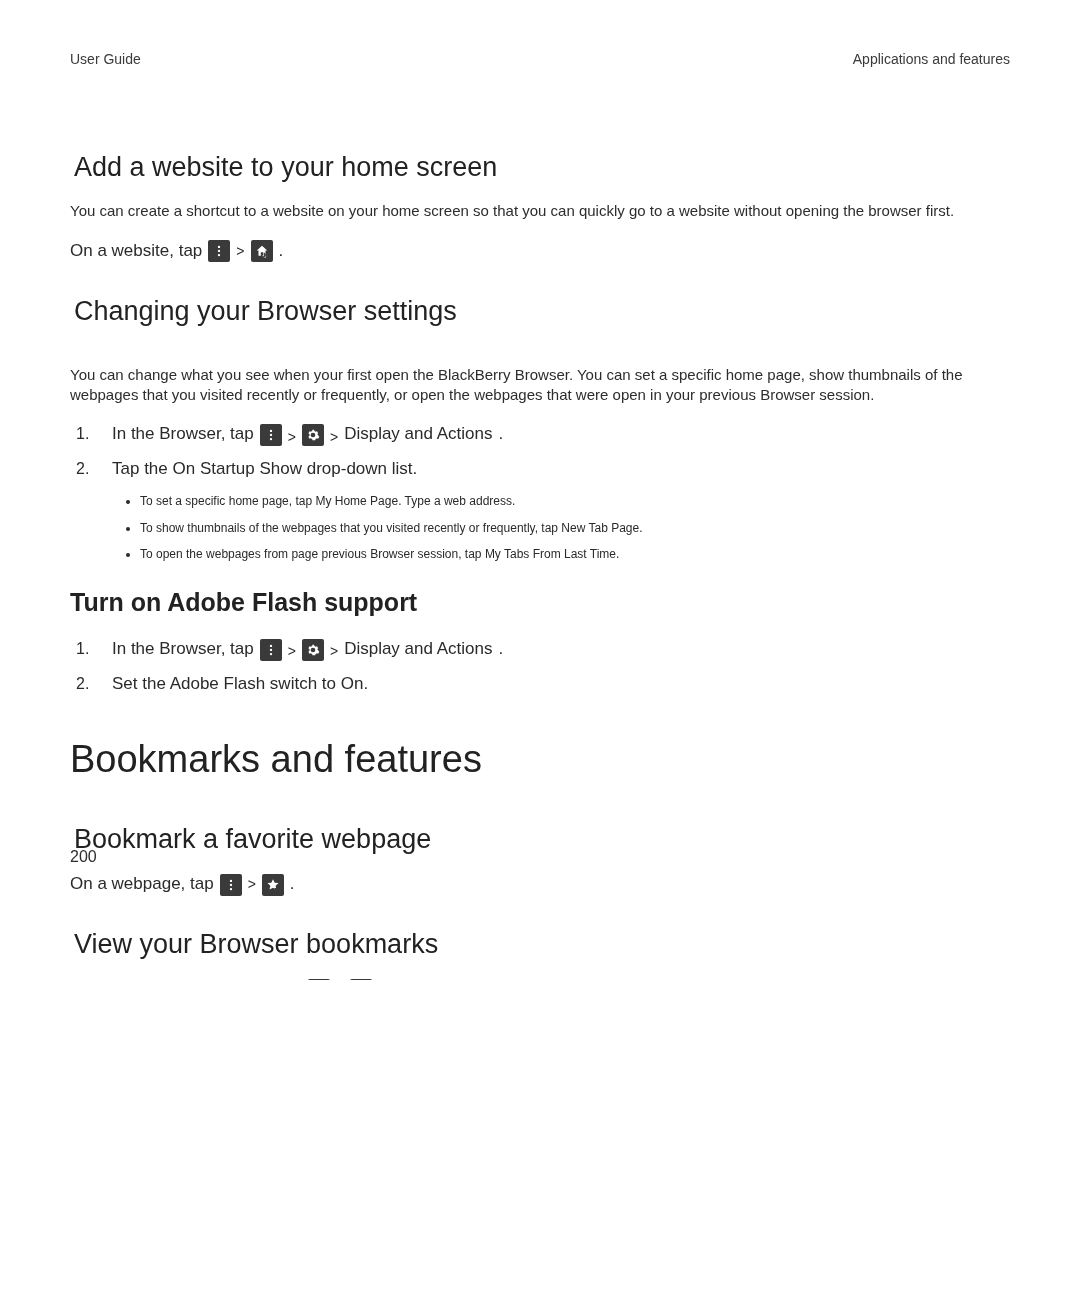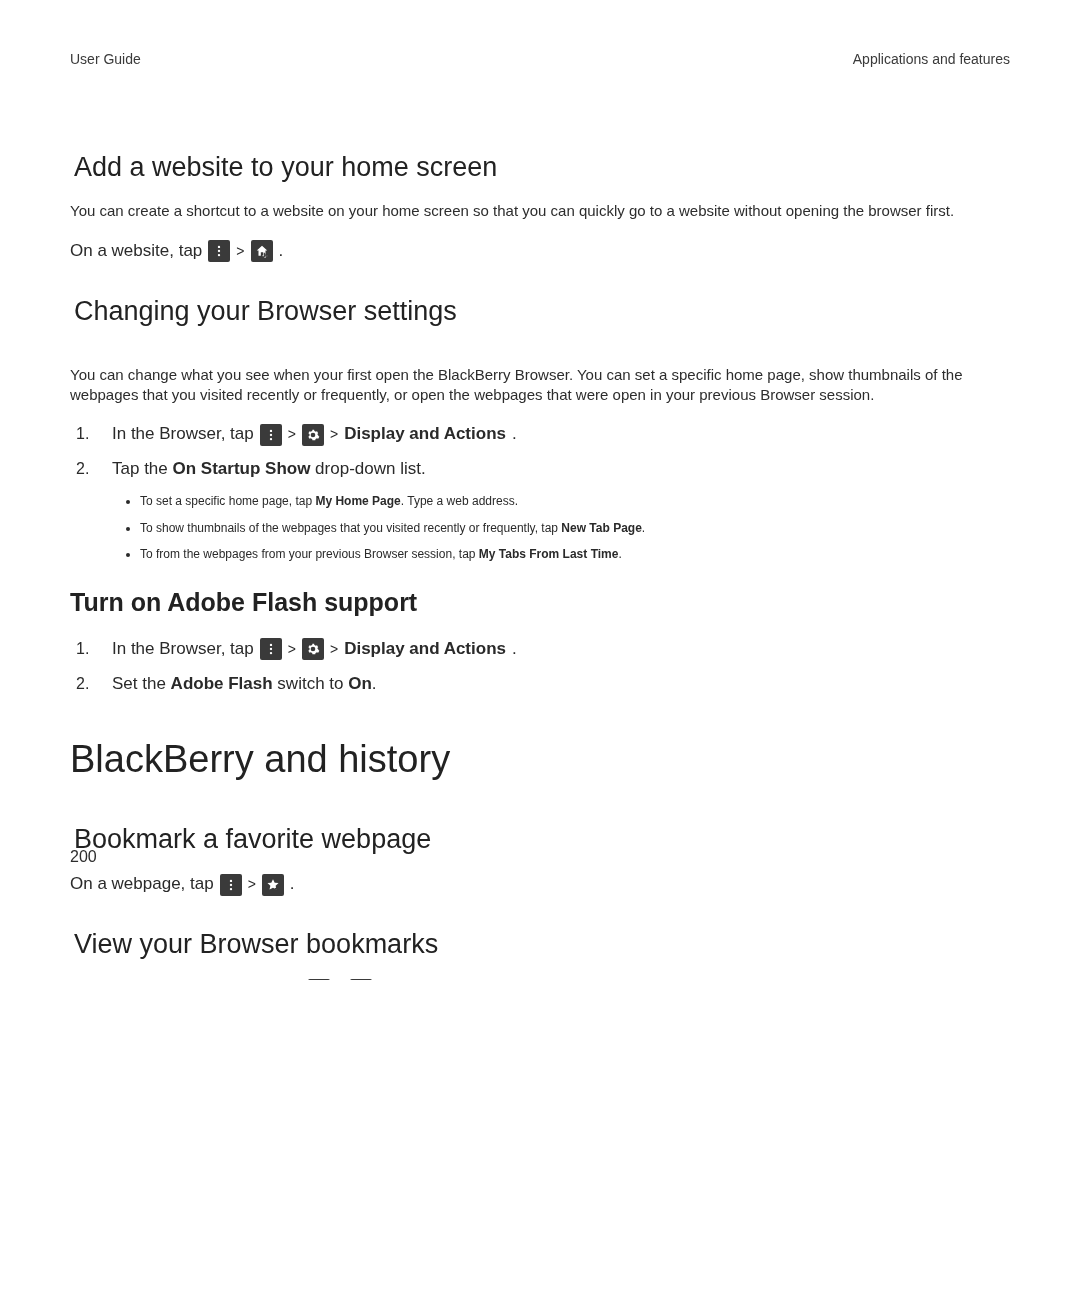--- a/index.html
+++ b/index.html
@@ -85,34 +85,34 @@
   }
   ol.steps > li::before {
     content: counter(step) ".";
     position: absolute;
     left: 6px;
     top: 0;
     font-size: 16px;
   }
   .step-line {
     display: inline-flex;
-    align-items: center;
+    align-items: flex-end;
     gap: 6px;
     flex-wrap: wrap;
   }
   ul.bullets {
     list-style: disc;
     padding-left: 70px;
     margin: 4px 0 24px 0;
   }
   ul.bullets li {
     margin-bottom: 10px;
     font-size: 12px;
   }
-  .b { font-weight: 700; }
+  .b { font-weight: 400; }
   .page-number {
     position: absolute;
     bottom: 112px;
     left: 70px;
     font-size: 16px;
     color: #2d2d2d;
   }
   .spacer-md { height: 20px; }
 </style>
 </head>
@@ -183,21 +183,21 @@
   </ol>
 
   <ul class="bullets">
     <li>
       <span>To set a specific home page, tap </span><span class="b">My Home Page</span><span>. Type a web address.</span>
     </li>
     <li>
       <span>To show thumbnails of the webpages that you visited recently or frequently, tap </span><span class="b">New Tab Page</span><span>.</span>
     </li>
     <li>
-      <span>To from the webpages from your previous Browser session, tap </span><span class="b">My Tabs From Last Time</span><span>.</span>
+      <span>To open the webpages from page previous Browser session, tap </span><span class="b">My Tabs From Last Time</span><span>.</span>
     </li>
   </ul>
 
   <h3 class="sub-title">Turn on Adobe Flash support</h3>
 
   <ol class="steps">
     <li>
       <span class="step-line">
         <span>In the Browser, tap</span>
         <span class="icon-chip">
@@ -216,21 +216,21 @@
         <span class="sep">&gt;</span>
         <span class="b">Display and Actions</span>
           <span>.</span>
       </span>
     </li>
     <li>
       <span>Set the </span><span class="b">Adobe Flash</span><span> switch to </span><span class="b">On</span><span>.</span>
     </li>
   </ol>
 
-  <h1 class="chapter-title">BlackBerry and history</h1>
+  <h1 class="chapter-title">Bookmarks and features</h1>
 
   <h2 class="section-title">Bookmark a favorite webpage</h2>
   <div class="inline-line">
     <span class="inline-text">On a webpage, tap</span>
     <span class="icon-chip">
       <svg viewBox="0 0 24 24" fill="currentColor">
           <circle cx="12" cy="5" r="2"></circle>
           <circle cx="12" cy="12" r="2"></circle>
           <circle cx="12" cy="19" r="2"></circle>
         </svg>

